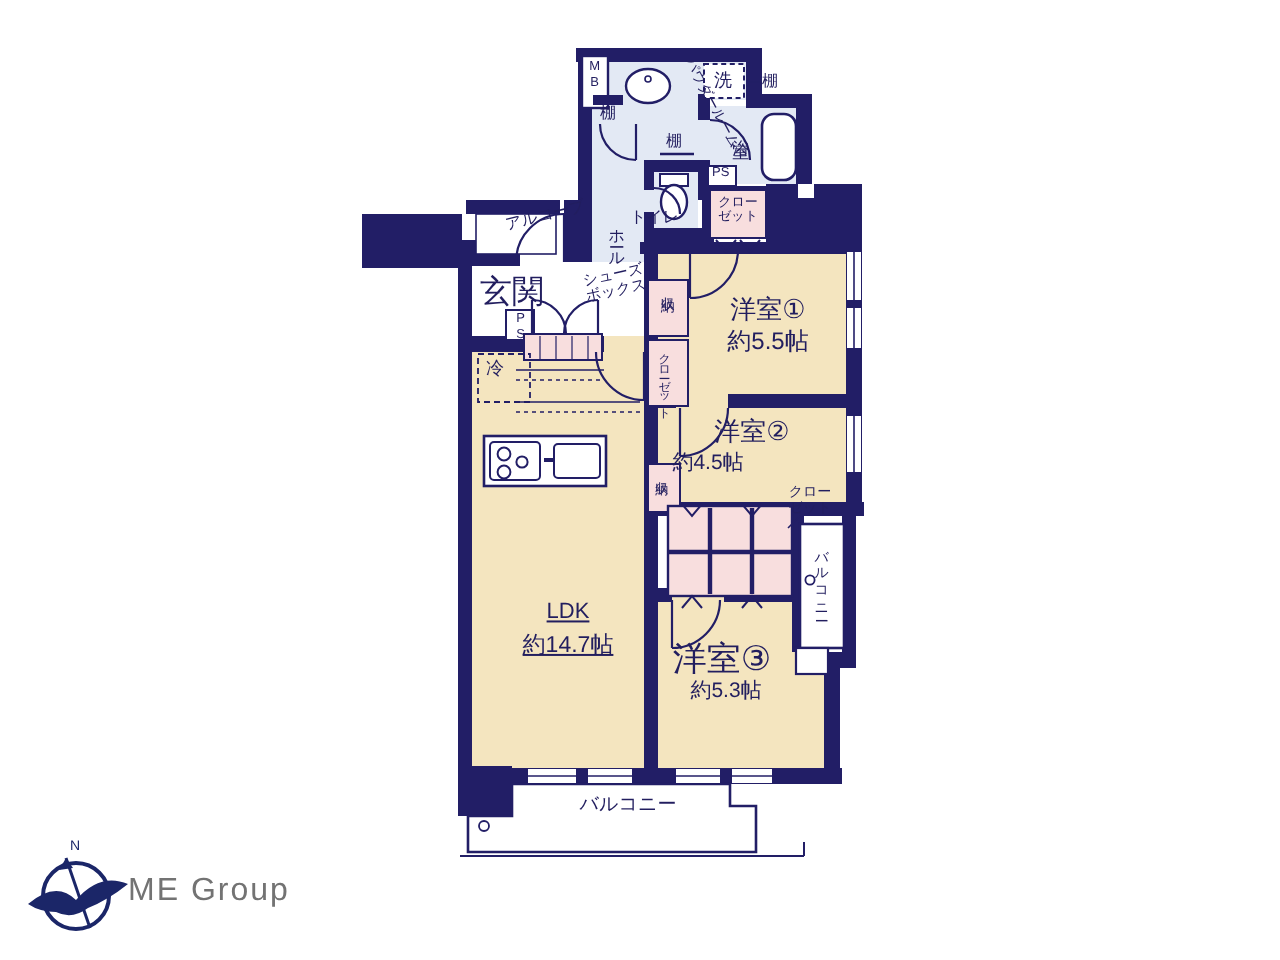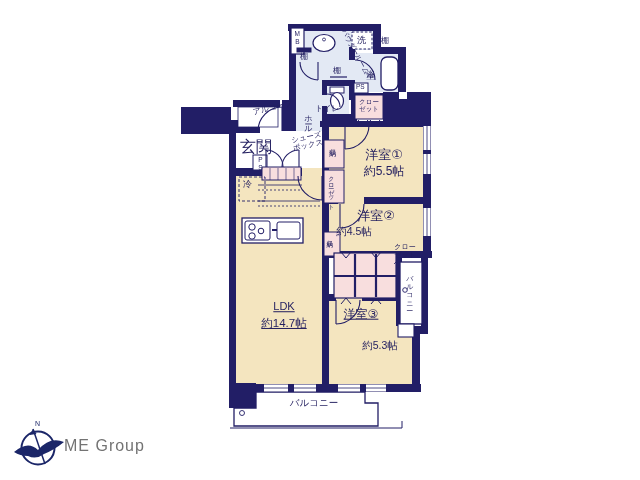--- a/index.html
+++ b/index.html
@@ -208,22 +208,22 @@
 <div class="lbl v" style="left:329px;top:143px;font-size:7px;">収納</div>
 <div class="lbl v" style="left:328px;top:172px;font-size:6px;letter-spacing:0;">クローゼット</div>
 <div class="lbl v" style="left:326px;top:235px;font-size:6.5px;">収納</div>
 <div class="lbl wrap" style="left:393px;top:243px;width:24px;font-size:7px;">クローゼット</div>
 <div class="lbl v" style="left:406px;top:270px;font-size:7px;">バルコニー</div>
 
 <div class="lbl ctr" style="left:384px;top:155px;font-size:13px;">洋室①</div>
 <div class="lbl ctr" style="left:384px;top:171px;font-size:12px;">約5.5帖</div>
 <div class="lbl ctr" style="left:376px;top:216px;font-size:13px;">洋室②</div>
 <div class="lbl ctr" style="left:354px;top:232px;font-size:10.5px;">約4.5帖</div>
-<div class="lbl ctr" style="left:361px;top:314px;font-size:12px;text-decoration:underline;">洋室③</div>
-<div class="lbl ctr" style="left:363px;top:346px;font-size:10.5px;margin-left:17px;">約5.3帖</div>
+<div class="lbl ctr" style="left:361px;top:330px;font-size:17px;">洋室③</div>
+<div class="lbl ctr" style="left:363px;top:346px;font-size:10.5px;">約5.3帖</div>
 <div class="lbl ctr" style="left:284px;top:307px;font-size:11px;text-decoration:underline;">LDK</div>
 <div class="lbl ctr" style="left:284px;top:323px;font-size:11.5px;text-decoration:underline;">約14.7帖</div>
 <div class="lbl ctr" style="left:314px;top:403px;font-size:9.5px;">バルコニー</div>
 
 <div class="lbl" style="left:35px;top:420px;font-size:7px;color:#1b2668;">N</div>
 <div class="lbl gray" style="left:64px;top:438px;font-size:16px;letter-spacing:1px;">ME Group</div>
 
 </div>
 
 </body></html>

